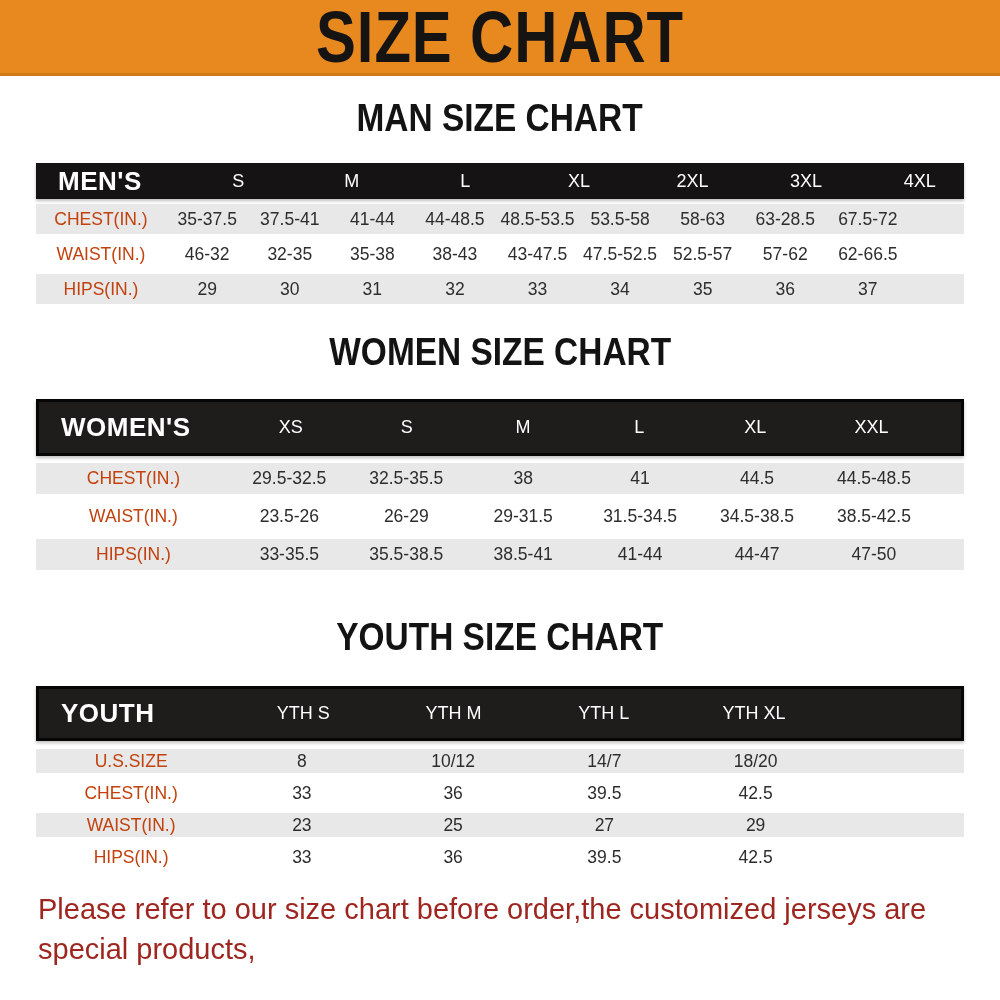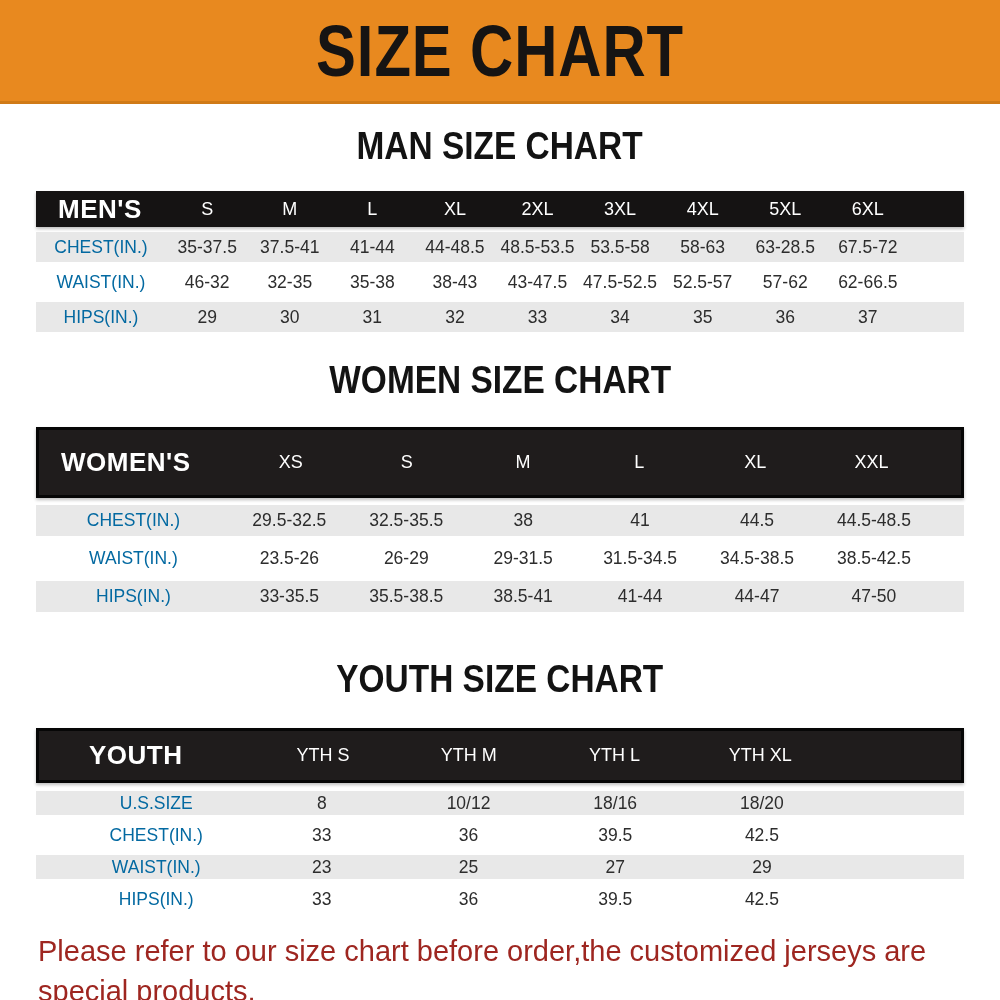--- a/index.html
+++ b/index.html
@@ -5,21 +5,21 @@
   * { margin: 0; padding: 0; box-sizing: border-box; }
   html, body { width: 1000px; background: #ffffff; }
   body {
     height: 1000px;
     font-family: "Liberation Sans", sans-serif;
     overflow: hidden;
   }
 
   
   .banner {
-    height: 104px;
+    height: 76px;
     background: #E8891F;
     border-bottom: 3px solid #d07a17;
     display: flex;
     align-items: center;
     justify-content: center;
   }
   .banner-text {
     display: inline-block;
     font-size: 68px;
     font-weight: bold;
@@ -60,46 +60,46 @@
   }
   .th { font-size: 18px; font-weight: 400; }
   .th.corner {
     justify-content: flex-start;
     padding-left: 22px;
     font-weight: bold;
     font-size: 26px;
     letter-spacing: 0.5px;
   }
   .td { font-size: 17.5px; color: #2d2d2d; }
-  .td.label { color: #0369a1; }
+  .td.label { color: #c2410c; }
   .tr.gray { background: #E8E8E8; }
   .tr.white { background: #ffffff; }
 
   
   .men-section { margin-top: 21px; }
   .men-section .size-table { margin-top: 19px; }
   .men-grid { grid-template-columns: 14% repeat(9, 8.9%); }
-  .men-section .thead { height: 36px; }
+  .men-section .thead { height: 36px; gap: 31px; }
   .men-section .tr { height: 30px; margin-top: 5px; }
 
   
   .women-section { margin-top: 27px; }
   .women-section .size-table { margin-top: 21px; }
   .women-grid { grid-template-columns: 21% repeat(6, 12.6%); }
   .women-section .thead {
-    height: 71px;
+    height: 57px;
     border: 3px solid #060606;
     background: #1f1c1c;
   }
   .women-section .tr { height: 31px; margin-top: 7px; }
 
   
   .youth-section { margin-top: 46px; }
   .youth-section .size-table { margin-top: 23px; }
-  .youth-grid { grid-template-columns: 20.5% repeat(4, 16.3%); padding-left: 28px; }
+  .youth-grid { grid-template-columns: 20.5% repeat(4, 16.3%); }
   .youth-section .thead {
     height: 55px;
     border: 3px solid #060606;
     background: #1f1c1c;
   }
   .youth-section .tr { height: 24px; margin-top: 8px; }
 
   
   .footer-note {
     margin: 20px 10px 0 38px;
@@ -218,21 +218,21 @@
       <div class="th corner">YOUTH</div>
       <div class="th">YTH S</div>
       <div class="th">YTH M</div>
       <div class="th">YTH L</div>
       <div class="th">YTH XL</div>
     </div>
     <div class="tr gray youth-grid">
       <div class="td label">U.S.SIZE</div>
       <div class="td">8</div>
       <div class="td">10/12</div>
-      <div class="td">18/16</div>
+      <div class="td">14/7</div>
       <div class="td">18/20</div>
     </div>
     <div class="tr white youth-grid">
       <div class="td label">CHEST(IN.)</div>
       <div class="td">33</div>
       <div class="td">36</div>
       <div class="td">39.5</div>
       <div class="td">42.5</div>
     </div>
     <div class="tr gray youth-grid">

